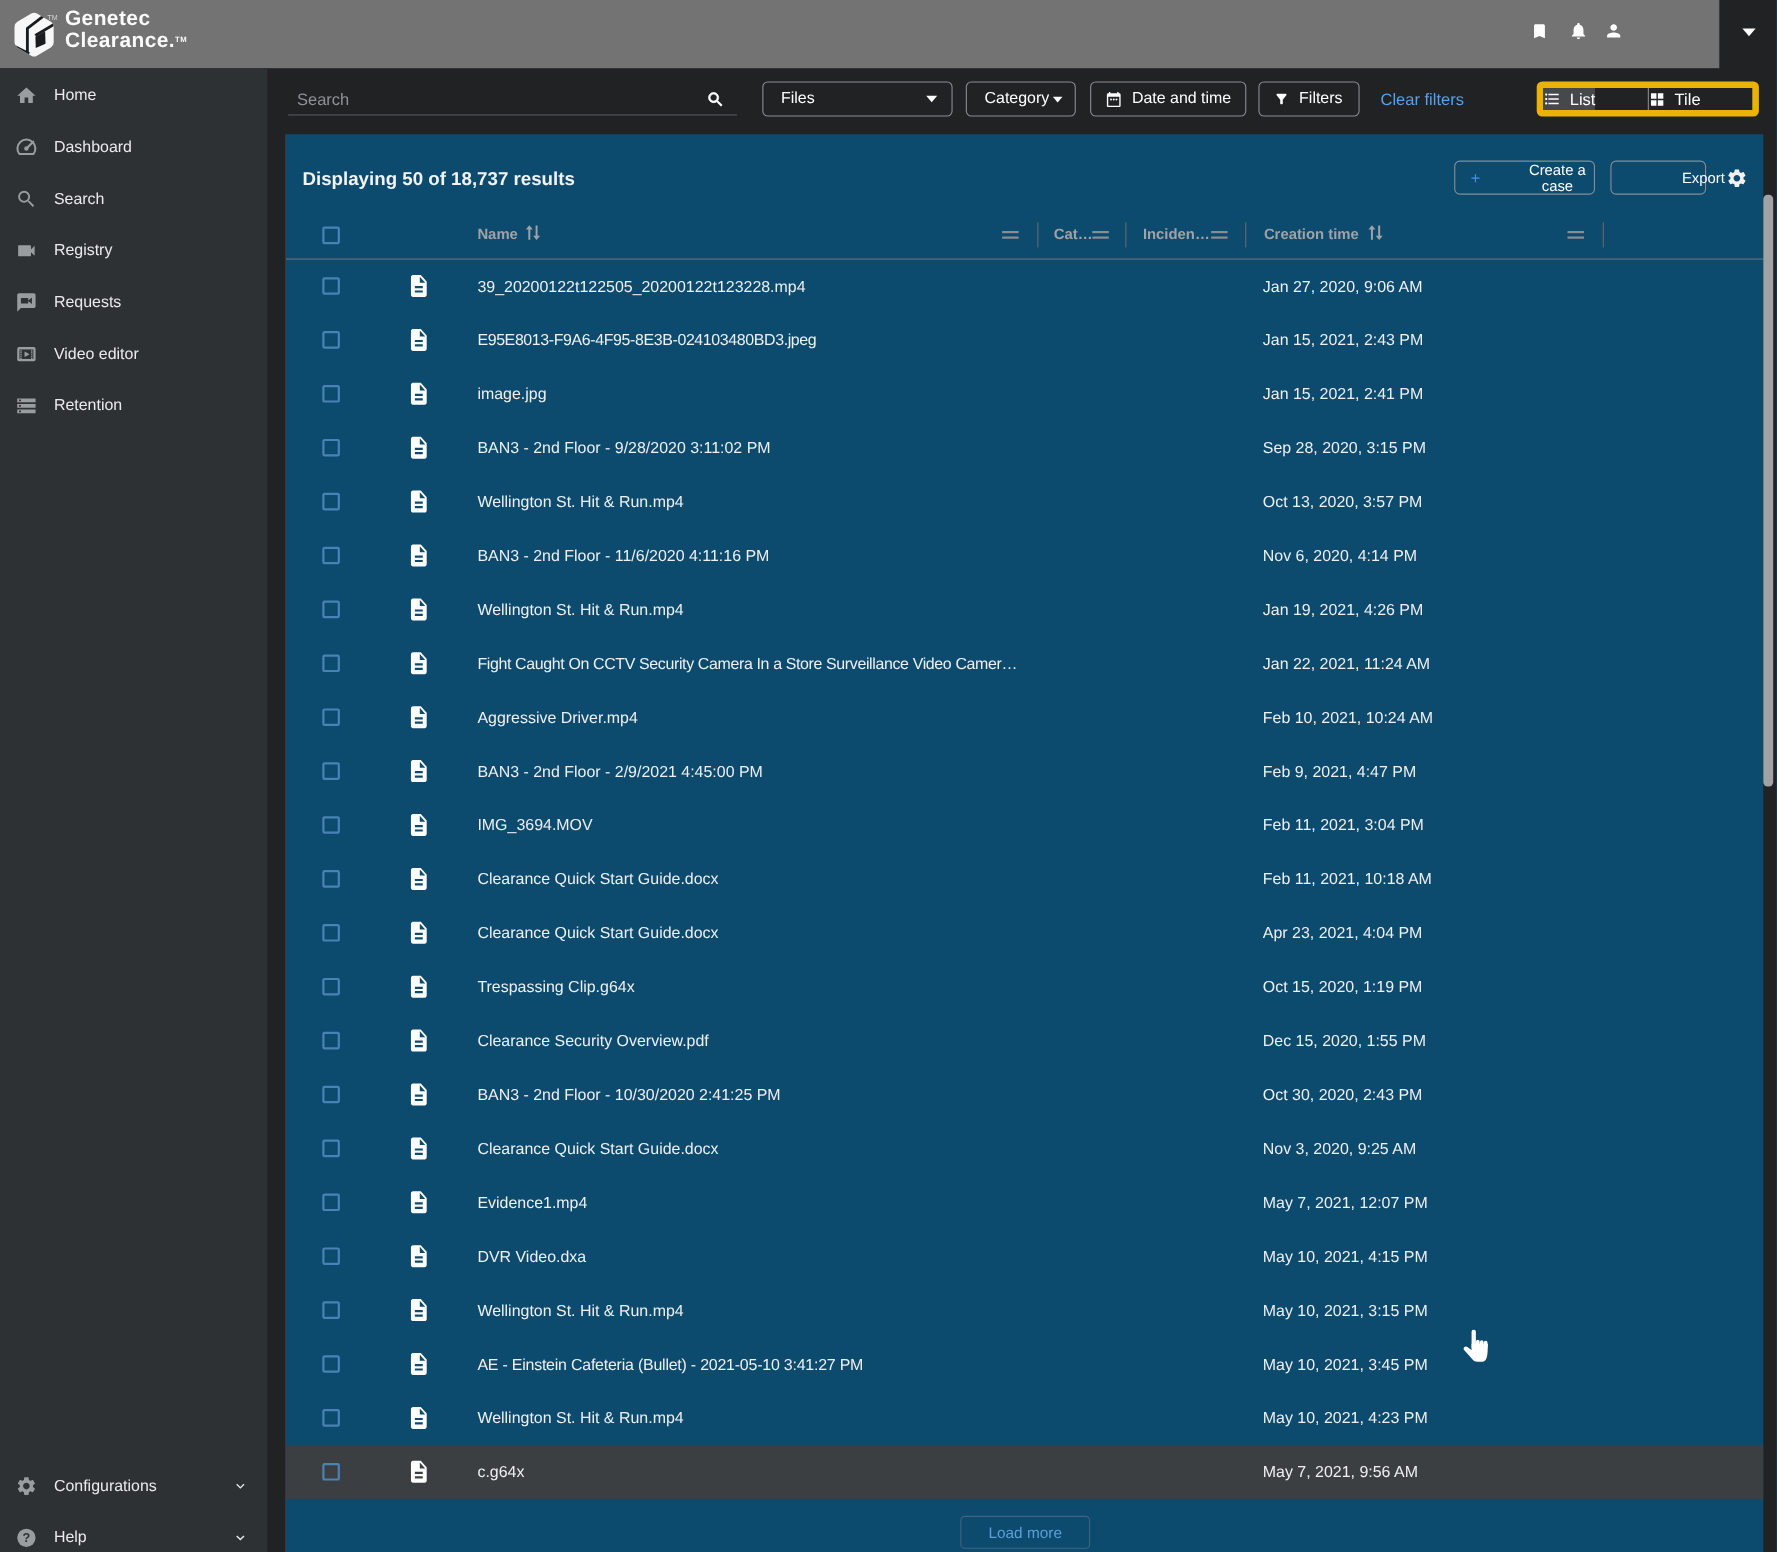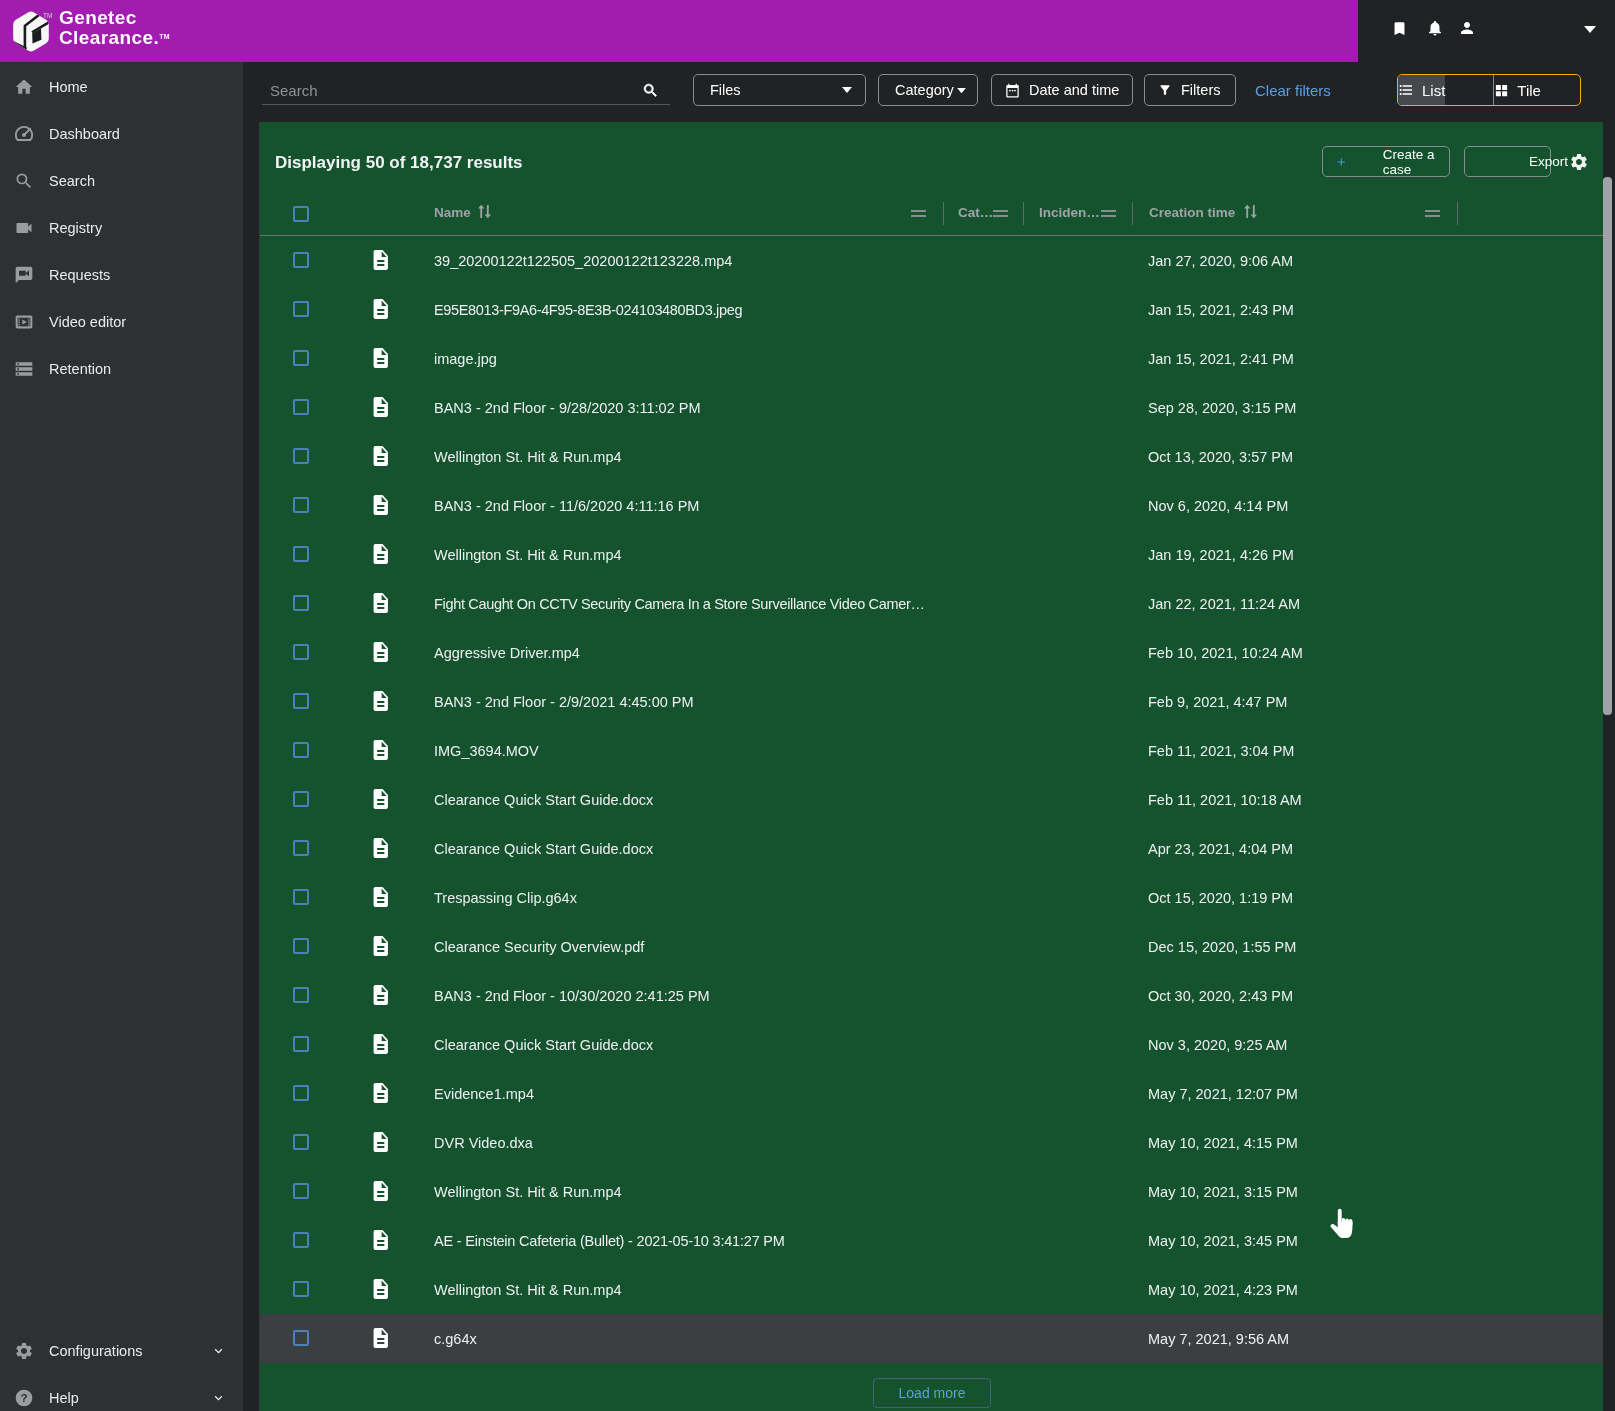--- a/index.html
+++ b/index.html
@@ -1,42 +1,42 @@
 <!DOCTYPE html>
 <html><head>
 <meta charset="utf-8">
 <style>
   * { margin:0; padding:0; box-sizing:border-box; }
   html,body { width:1615px; height:1411px; overflow:hidden; }
   body { font-family:"Liberation Sans", sans-serif; background:#202224; position:relative; }
   .abs { position:absolute; }
 
   
-  .topbar { position:absolute; left:0; top:0; width:1358px; height:62px; background:#a21caf; }
+  .topbar { position:absolute; left:0; top:0; width:1563px; height:62px; background:#737373; }
   .brand { position:absolute; left:59px; top:8px; color:#fafafa; font-size:19px; font-weight:bold; line-height:19.5px; letter-spacing:0.4px; }
   .tm { font-size:7px; font-weight:bold; vertical-align:top; position:relative; top:-1px; }
 
   
   .sidebar { position:absolute; left:0; top:62px; width:243px; height:1349px; background:#2e3134; }
   .nav-item { position:absolute; left:0; width:195px; height:47px; }
   .nav-item svg { position:absolute; left:14px; top:50%; transform:translateY(-50%); }
   .nav-item .lbl { position:absolute; left:49px; top:50%; transform:translateY(-50%); color:#e9ebed; font-size:14.5px; }
   .nav-item .chev { position:absolute; left:211px; top:50%; transform:translateY(-50%); }
 
   
   .search-ph { position:absolute; left:270px; top:82px; font-size:15px; color:#8f9295; }
   .search-line { position:absolute; left:262px; top:104px; width:408px; height:1px; background:#55585b; }
   .btn { position:absolute; height:32px; top:74px; border:1px solid #8a8d90; border-radius:5px; color:#fff; font-size:14.5px; display:flex; align-items:center; }
-  .seg { position:absolute; left:1397px; top:74px; width:184px; height:32px; border:1px solid #eab308; border-radius:5px; display:flex; overflow:hidden;gap:48px; }
+  .seg { position:absolute; left:1397px; top:74px; width:202px; height:32px; border:6px solid #eab308; border-radius:5px; display:flex; overflow:hidden;gap:48px; }
   .seg .s { flex:1; display:flex; align-items:center; justify-content:center; color:#fff; font-size:15px; border-left:1px solid #85888b; }
   .seg .s:first-child { border-left:none; }
   .clearf { position:absolute; left:1255px; top:82px; color:#58a0e8; font-size:15px; }
 
   
-  .panel { position:absolute; left:260px; top:122px; width:1343px; height:1289px; background:#14532d; }
+  .panel { position:absolute; left:260px; top:122px; width:1343px; height:1289px; background:#0c4a6e;text-align:center; }
   .pline { position:absolute; left:259px; top:122px; width:1px; height:1289px; background:#36383b; }
   .disp { position:absolute; left:15px; top:31px; color:#f2f3f4; font-size:17px; font-weight:bold; }
   .rbtn { position:absolute; height:31px; top:24px; border:1px solid #8a8d90; border-radius:5px; color:#fff; font-size:13.5px; display:flex; align-items:center;gap:27px; }
   .thead { position:absolute; left:0; top:66px; width:1343px; height:48px; border-bottom:1px solid #6e7174; color:#9fa3a7; font-size:13.5px; font-weight:bold; }
   .vsep { position:absolute; top:14px; width:1px; height:23px; background:#66696c; }
   .eq { position:absolute; top:22px; width:15px; height:7px; border-top:2px solid #8a8d90; border-bottom:2px solid #8a8d90; }
   .cb { position:absolute; width:16px; height:16px; border:2px solid #4a82b8; border-radius:2px; }
   .row { position:absolute; left:0; width:1343px; height:49px; }
   .row.hl { background:#3c3f42; }
   .row .cb { left:33px; top:16px; }

